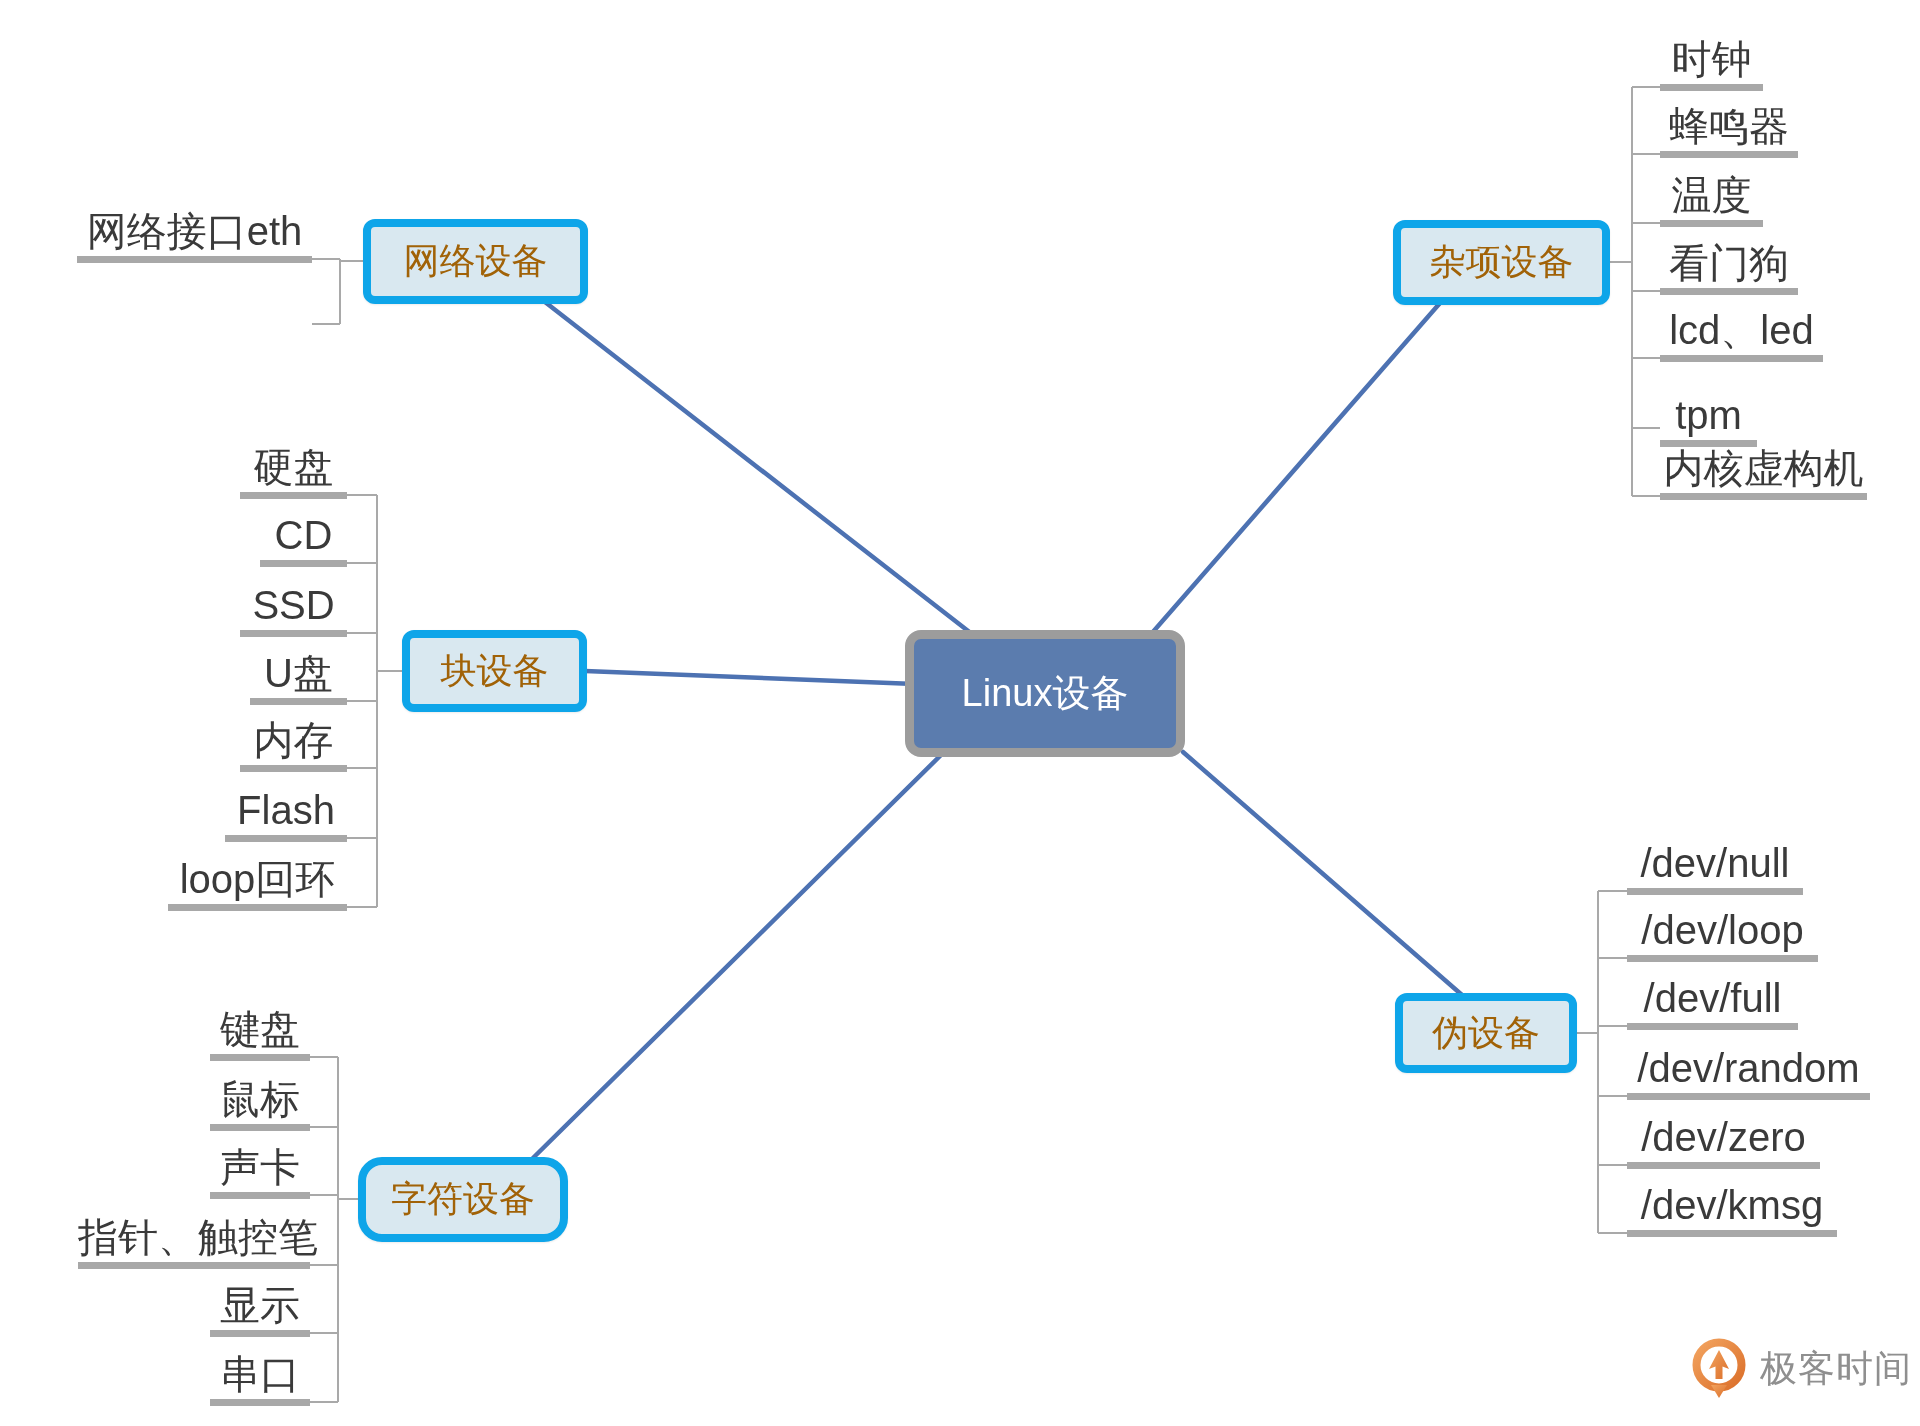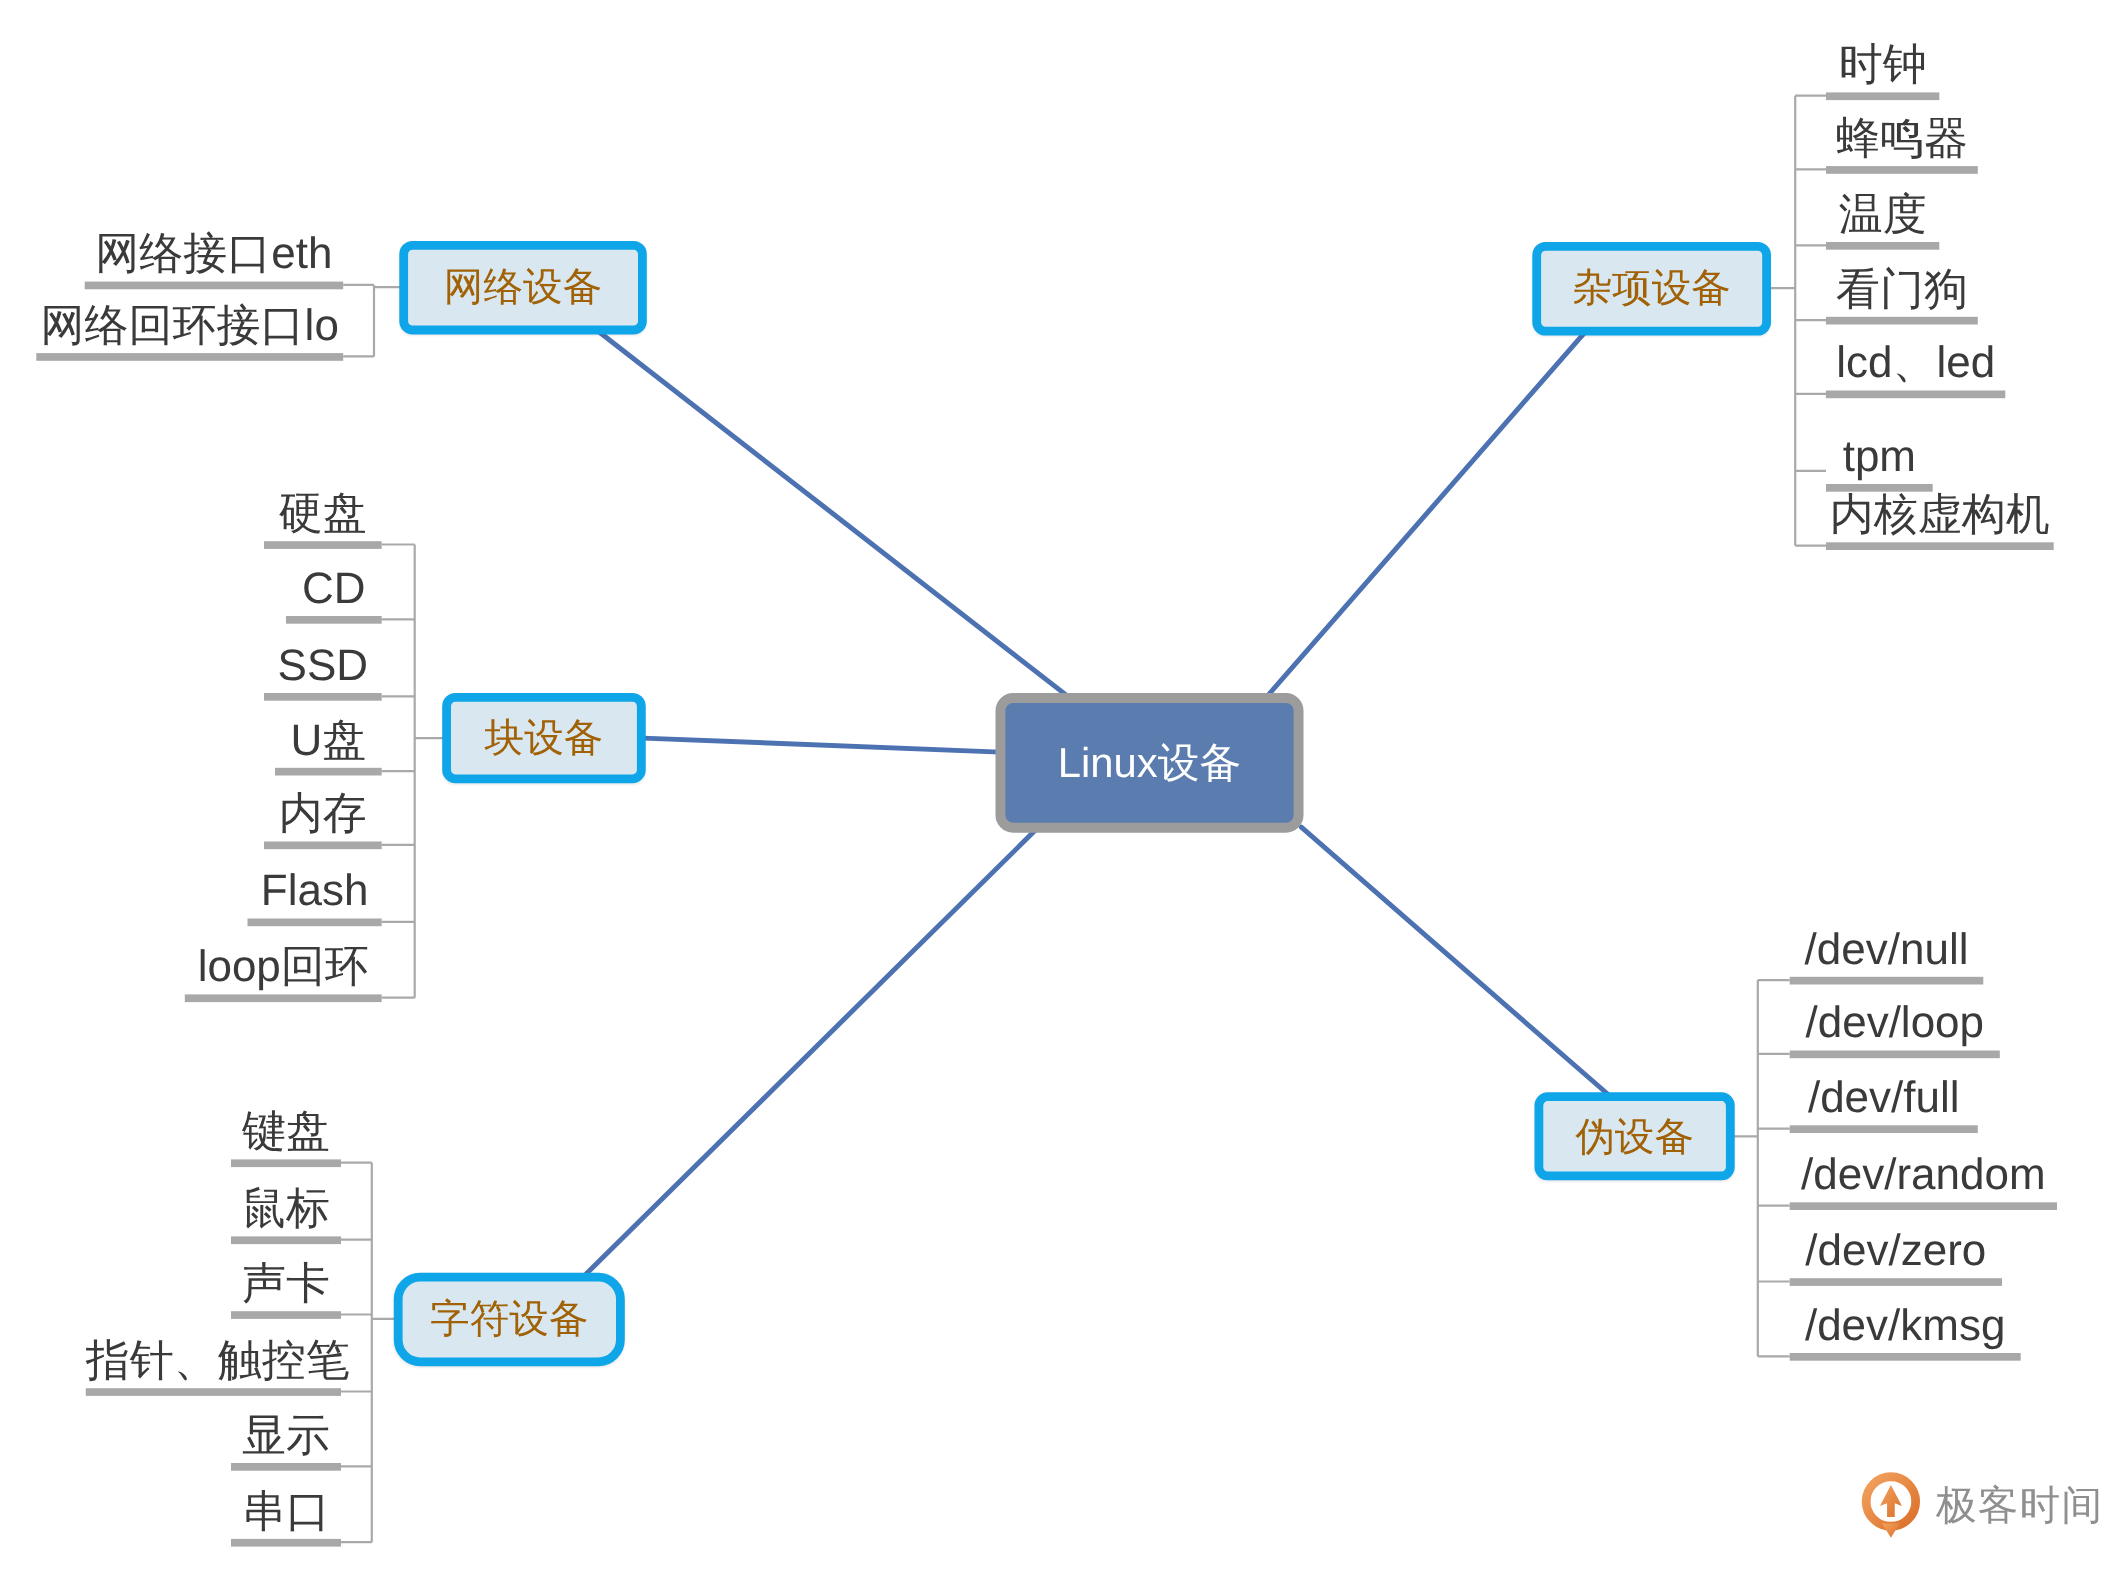--- a/index.html
+++ b/index.html
@@ -73,21 +73,20 @@
 
   <div class="center-box" style="left:905px;top:630px;width:280px;height:127px;">Linux设备</div>
 
   <div class="branch-box" style="left:363px;top:219px;width:225px;height:85px;">网络设备</div>
   <div class="branch-box" style="left:402px;top:630px;width:185px;height:82px;">块设备</div>
   <div class="branch-box" style="left:358px;top:1157px;width:210px;height:85px;border-radius:24px;">字符设备</div>
   <div class="branch-box" style="left:1395px;top:993px;width:182px;height:80px;">伪设备</div>
   <div class="branch-box" style="left:1393px;top:220px;width:217px;height:85px;">杂项设备</div>
 
   <div class="child" style="left:77px;top:206px;width:235px;">网络接口eth</div>
-  <div class="child" style="left:33px;top:271px;width:279px;">网络回环接口lo</div>
 
   <div class="child" style="left:240px;top:442px;width:107px;">硬盘</div>
   <div class="child" style="left:260px;top:510px;width:87px;">CD</div>
   <div class="child" style="left:240px;top:580px;width:107px;">SSD</div>
   <div class="child" style="left:250px;top:648px;width:97px;">U盘</div>
   <div class="child" style="left:240px;top:715px;width:107px;">内存</div>
   <div class="child" style="left:225px;top:785px;width:122px;">Flash</div>
   <div class="child" style="left:168px;top:854px;width:179px;">loop回环</div>
 
   <div class="child" style="left:210px;top:1004px;width:100px;">键盘</div>

